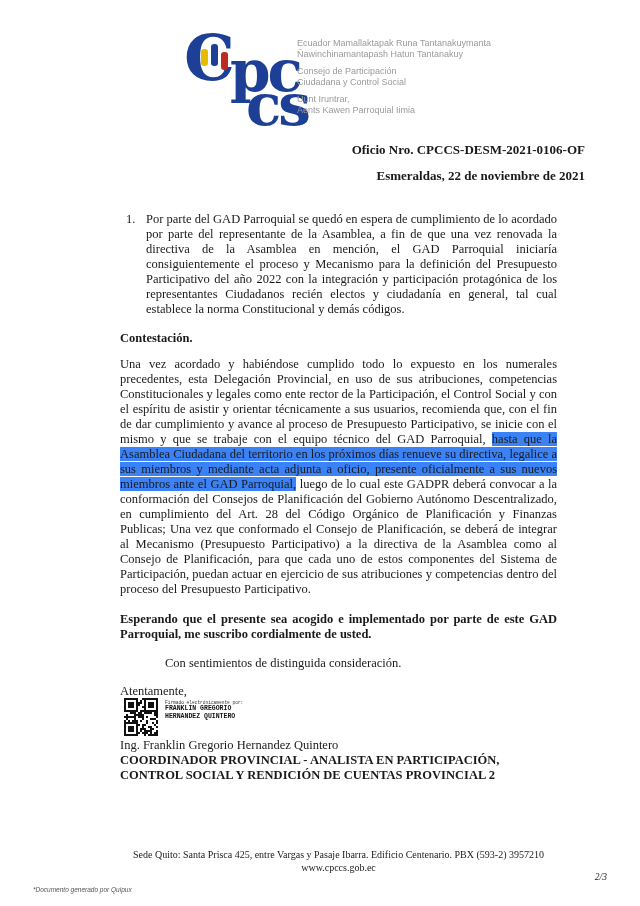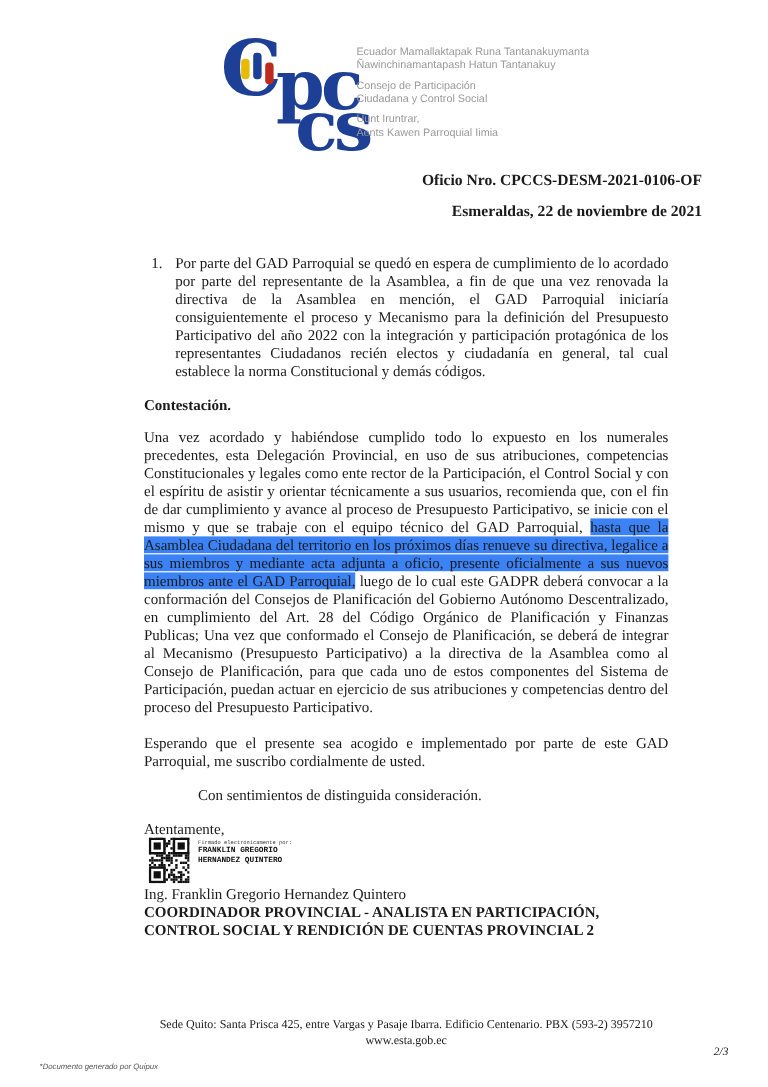--- a/index.html
+++ b/index.html
@@ -103,21 +103,21 @@
     <span class="list-num">1.</span>
     <span>Por parte del GAD Parroquial se quedó en espera de cumplimiento de lo acordado por parte del representante de la Asamblea, a fin de que una vez renovada la directiva de la Asamblea en mención, el GAD Parroquial iniciaría consiguientemente el proceso y Mecanismo para la definición del Presupuesto Participativo del año 2022 con la integración y participación protagónica de los representantes Ciudadanos recién electos y ciudadanía en general, tal cual establece la norma Constitucional y demás códigos.</span>
   </div>
 
   <div class="reply-heading">Contestación.</div>
 
   <p class="main-paragraph" style="margin:11px 0 0 0;">
     <span>Una vez acordado y habiéndose cumplido todo lo expuesto en los numerales precedentes, esta Delegación Provincial, en uso de sus atribuciones, competencias Constitucionales y legales  como ente rector de la Participación, el Control Social y con el espíritu de asistir y orientar técnicamente a sus usuarios, recomienda que, con el fin de dar cumplimiento y avance al proceso de Presupuesto Participativo, se inicie con el mismo y que se trabaje con el equipo técnico del GAD Parroquial, </span><mark class="hl">hasta que la Asamblea Ciudadana del territorio en los próximos días renueve su directiva, legalice a sus miembros y mediante acta adjunta a oficio, presente oficialmente a sus nuevos miembros ante el GAD Parroquial,</mark><span> luego de lo cual este GADPR deberá convocar a la conformación del Consejos de Planificación del Gobierno Autónomo Descentralizado, en cumplimiento del Art. 28 del Código Orgánico de Planificación y Finanzas Publicas; Una vez que conformado el Consejo de Planificación, se deberá de integrar al Mecanismo (Presupuesto Participativo) a la directiva de la Asamblea como al Consejo de Planificación, para que cada uno de estos componentes del Sistema de Participación, puedan actuar en ejercicio de sus atribuciones y competencias dentro del proceso del Presupuesto Participativo.</span>
   </p>
 
-  <p class="closing" style="margin-bottom:0;">Esperando que el presente sea acogido e implementado por parte de este GAD Parroquial, me suscribo cordialmente de usted.</p>
+  <p class="closing" style="margin-bottom:0;font-weight:bold;">Esperando que el presente sea acogido e implementado por parte de este GAD Parroquial, me suscribo cordialmente de usted.</p>
   <p class="regards" style="margin-bottom:0;">Con sentimientos de distinguida consideración.</p>
   <p class="salutation" style="margin-bottom:0;">Atentamente,</p>
 </div>
 
 <div class="esign-block">
   <span class="qr">
     <svg id="qr-svg" width="34" height="38" viewBox="0 0 34 38" xmlns="http://www.w3.org/2000/svg">
         <rect x="0" y="0" width="2" height="2" fill="#111"></rect>
         <rect x="6" y="0" width="2" height="2" fill="#111"></rect>
         <rect x="8" y="0" width="2" height="2" fill="#111"></rect>
@@ -298,17 +298,17 @@
   </span>
 </div>
 
 <div class="signer">
   <div class="signer-name">Ing. Franklin Gregorio Hernandez Quintero</div>
   <div class="signer-title">COORDINADOR PROVINCIAL - ANALISTA EN PARTICIPACIÓN, CONTROL SOCIAL Y RENDICIÓN DE CUENTAS PROVINCIAL 2</div>
 </div>
 
 <div class="footer">
   <div>Sede Quito: Santa Prisca 425, entre Vargas y Pasaje Ibarra. Edificio Centenario. PBX (593-2) 3957210</div>
-  <div>www.esta.gob.ec</div>
+  <div>www.cpccs.gob.ec</div>
 </div>
 
 <div class="generator-note">*Documento generado por Quipux</div>
 <div class="page-indicator">2/3</div>
 
 </body></html>

